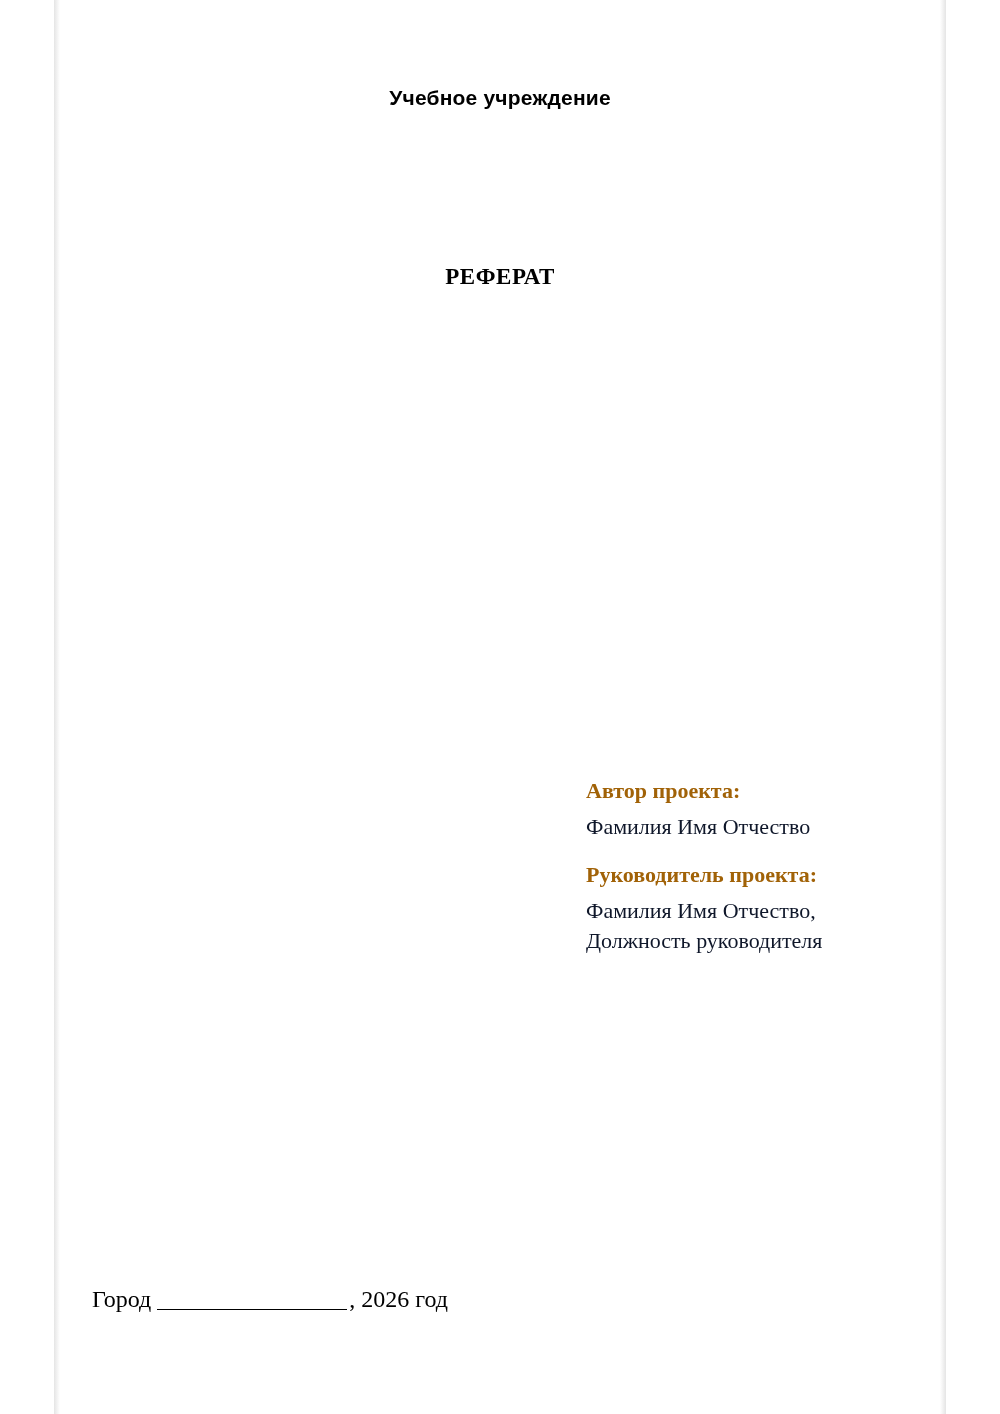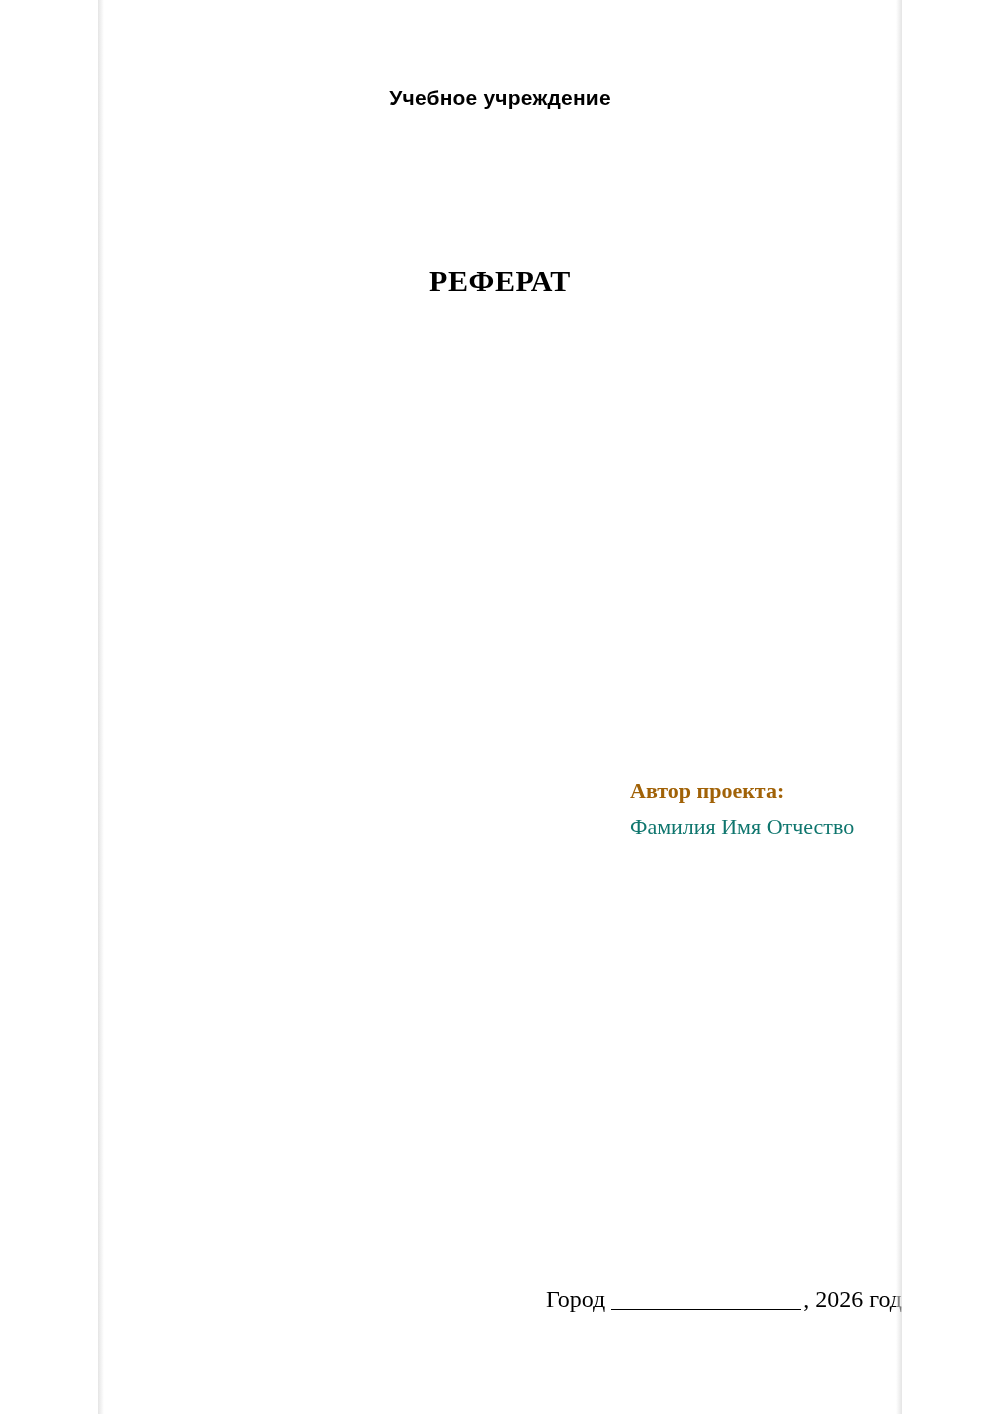--- a/index.html
+++ b/index.html
@@ -6,21 +6,21 @@
     margin: 0;
     padding: 0;
     background: #ffffff;
   }
   body {
     font-family: "Liberation Serif", serif;
     color: #000000;
   }
   .page {
     position: relative;
-    width: 804px;
+    width: 892px;
     height: 1414px;
     margin: 0 auto;
     background: #ffffff;
     box-sizing: border-box;
     overflow: hidden;
   }
   
   .page::before {
     content: "";
     position: absolute;
@@ -52,21 +52,21 @@
     letter-spacing: .2px;
     color: #000;
   }
 
   .doc-type {
     position: absolute;
     top: 264px;
     left: 0;
     width: 100%;
     text-align: center;
-    font-size: 30px;
+    font-size: 23px;
     font-weight: 700;
     letter-spacing: .6px;
   }
 
   .doc-title {
     position: absolute;
     top: 410px;
     left: 120px;
     width: 760px;
     text-align: center;
@@ -86,31 +86,32 @@
   }
   .meta-block {
     margin-bottom: 26px;
   }
   .meta-label {
     font-weight: 700;
     color: #a16207;
     margin-bottom: 14px;
   }
   .meta-value {
-    color: #0f766e;
+    color: #0f172a;
     margin-bottom: 8px;
   }
 
   .footer {
     position: absolute;
     top: 1285px;
     left: 0;
     width: 100%;
-    text-align: right;
+    text-align: left;
     font-size: 24px;
+    padding-left: 38px;
   }
   .footer .city-label { }
   .footer .blank-line {
     display: inline-block;
     width: 190px;
     border-bottom: 1.5px solid #000;
     margin: 0 2px -3px 6px;
     height: 1em;
   }
 </style>
@@ -124,20 +125,25 @@
   <div class="doc-type">РЕФЕРАТ</div>
 
 
   <div class="meta">
 
     <div class="meta-block">
       <div class="meta-label">Автор проекта:</div>
       <div class="meta-value">Фамилия Имя Отчество</div>
     </div>
 
+    <div class="meta-block">
+      <div class="meta-label">Руководитель проекта:</div>
+      <div class="meta-value">Фамилия Имя Отчество,</div>
+      <div class="meta-value">Должность руководителя</div>
+    </div>
 
   </div>
 
   <div class="footer">
     <span class="city-label">Город</span><span class="blank-line"></span><span>, 2026 год</span>
   </div>
 
 </div>
 
 </body></html>

